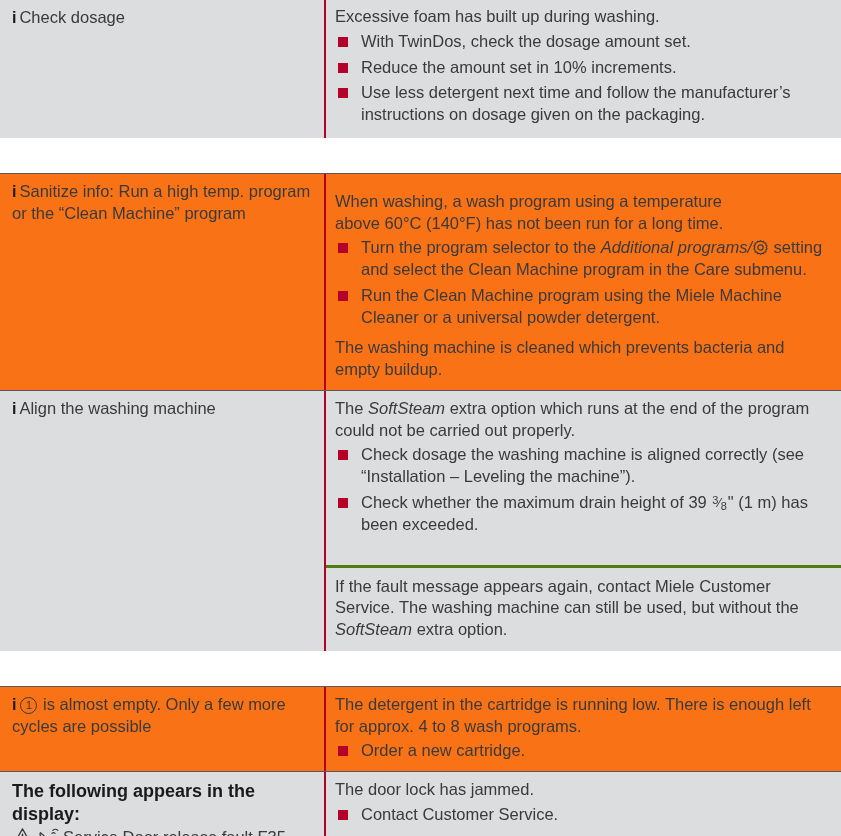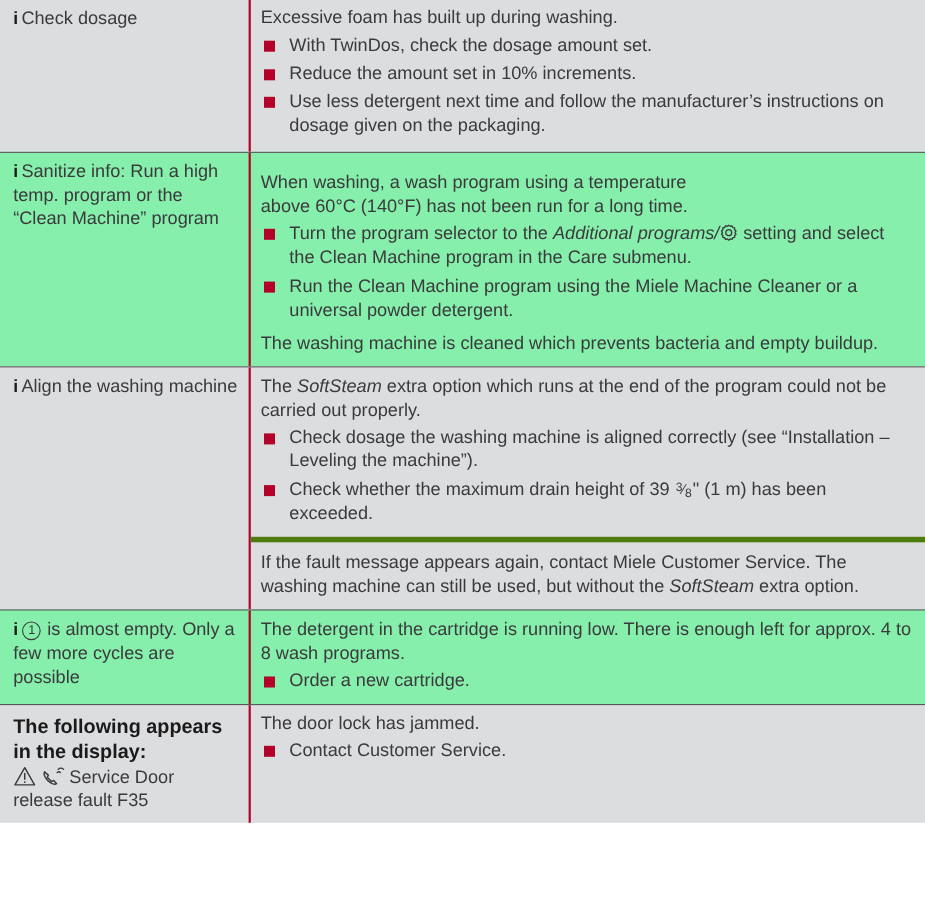--- a/index.html
+++ b/index.html
@@ -15,43 +15,43 @@
     width:841px;height:836px;
     box-sizing:border-box;
   }
   .row{
     display:flex;
     width:100%;
     box-sizing:border-box;
     position:relative;
   }
   .row.shaded{background:#dcdddf;}
-  .row.plain{background:#86efac;}
+  .row.plain{background:#f97316;margin-top:35px;}
   .row + .row{border-top:1px solid #58585a;}
   .cell-left{
-    width:226px;
+    width:324px;
     box-sizing:border-box;
     padding:7px 10px 8px 12px;
     font-size:16.5px;
     line-height:1.32;
     color:#3a3a3c;
   }
   .cell-right{
     flex:1;
     box-sizing:border-box;
     border-left:2px solid #b3012a;
     padding:0;
     font-size:16.5px;
     line-height:1.32;
     color:#3a3a3c;
   }
   .sub{
     padding:7px 12px 8px 9px;
   }
-  .sub + .sub{border-top:5px solid #4d7c0f;}
+  .sub + .sub{border-top:3px solid #4d7c0f;margin-top:20px;}
   p{margin:0 0 0 0;}
   p + p{margin-top:2px;}
   .para{margin:0;}
   ul{
     list-style:none;
     margin:3px 0 0 0;
     padding:0;
   }
   li{
     position:relative;

